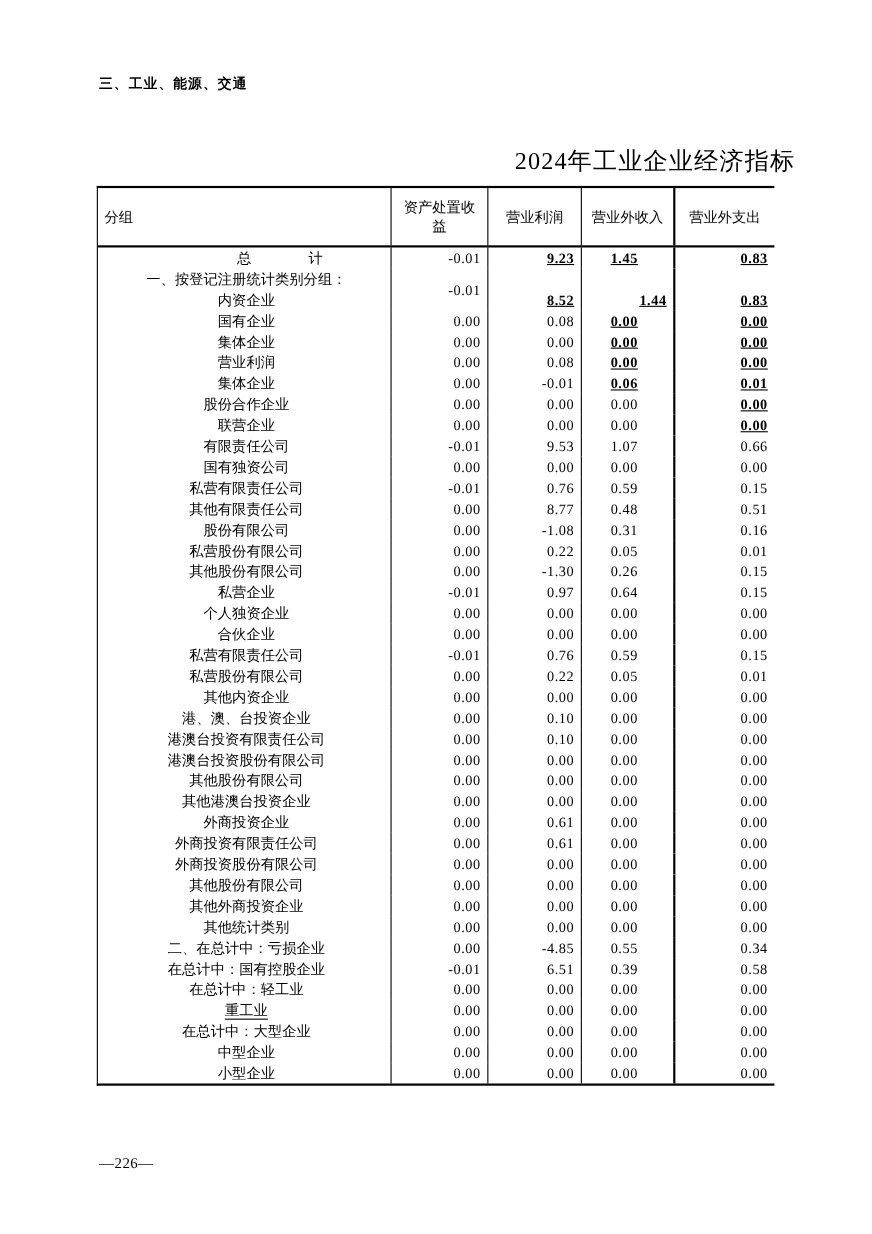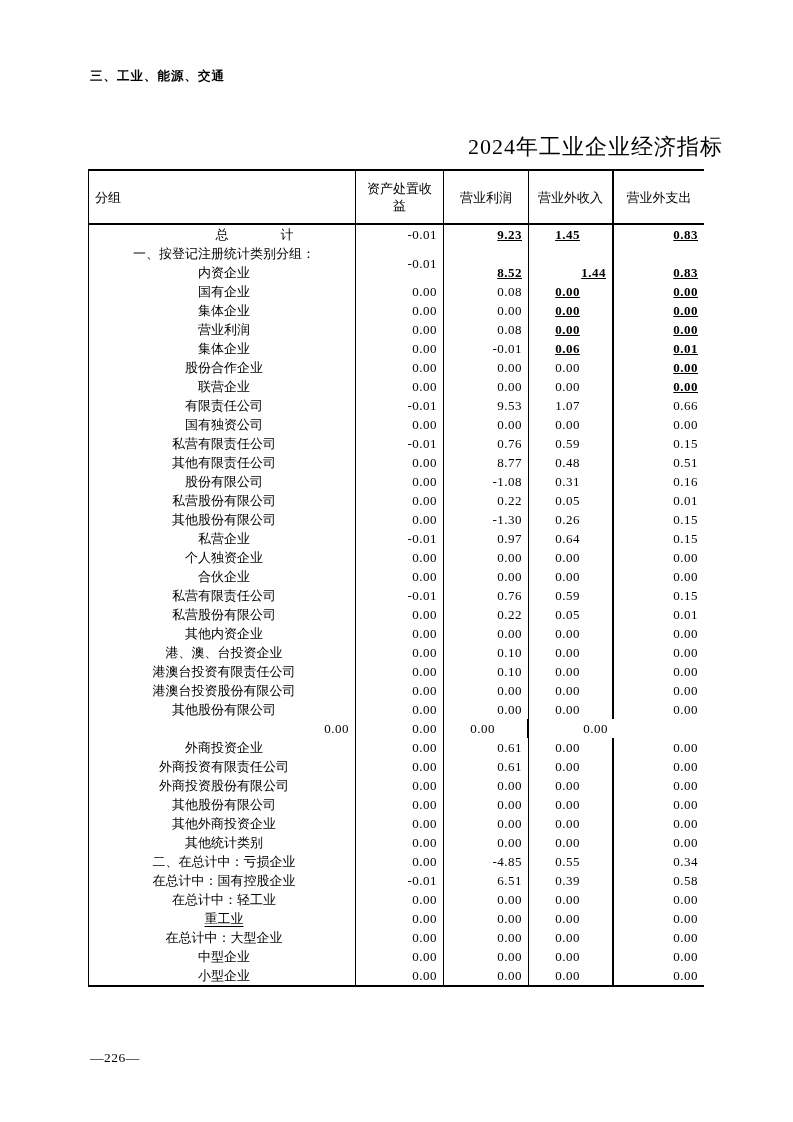--- a/index.html
+++ b/index.html
@@ -266,20 +266,21 @@
           <div class="cell num-cell c3">0.00</div>
         </div>
         <div class="trow">
           <div class="cell label-cell"><span>其他股份有限公司</span></div>
           <div class="cell num-cell c0">0.00</div>
           <div class="cell num-cell c1">0.00</div>
           <div class="cell num-cell c2">0.00</div>
           <div class="cell num-cell c3">0.00</div>
         </div>
         <div class="trow">
+          <div class="cell label-cell"><span>其他港澳台投资企业</span></div>
           <div class="cell num-cell c0">0.00</div>
           <div class="cell num-cell c1">0.00</div>
           <div class="cell num-cell c2">0.00</div>
           <div class="cell num-cell c3">0.00</div>
         </div>
         <div class="trow">
           <div class="cell label-cell"><span>外商投资企业</span></div>
           <div class="cell num-cell c0">0.00</div>
           <div class="cell num-cell c1">0.61</div>
           <div class="cell num-cell c2">0.00</div>

